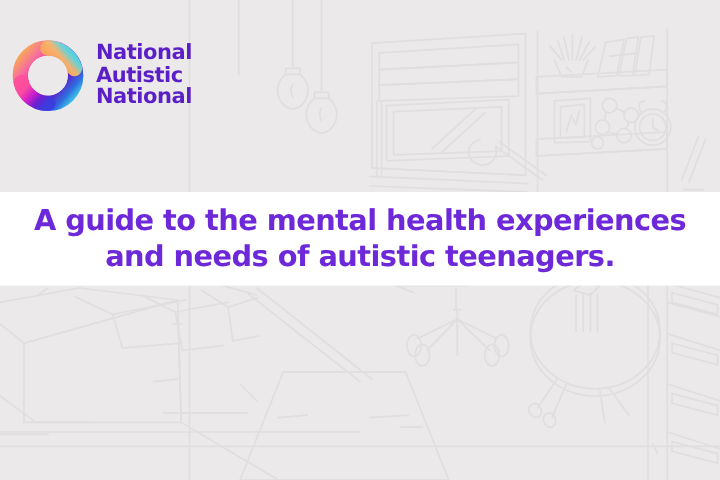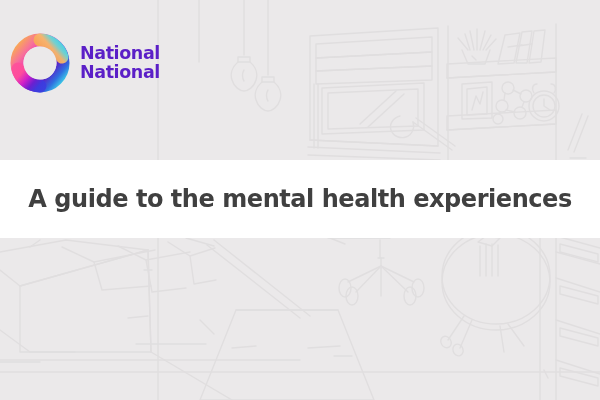--- a/index.html
+++ b/index.html
@@ -78,21 +78,21 @@
     flex-direction: column;
     align-items: center;
     justify-content: center;
   }
   .title-line {
     font-family: "DejaVu Sans", "Liberation Sans", sans-serif;
     font-weight: 700;
     font-size: 24px;
     letter-spacing: -0.45px;
     line-height: 1.25;
-    color: #404040;
+    color: #6d28d9;
     text-align: center;
     white-space: nowrap;
   }
 </style>
 </head>
 <body>
 
 <div id="poster">
 
   <div class="bg-illustration">
@@ -325,21 +325,23 @@
           </linearGradient>
         </defs>
         <circle cx="30" cy="30" r="23" fill="none" stroke="url(#ringGrad)" stroke-width="13"></circle>
         <path d="M30 7 A23 23 0 0 1 52 24" fill="none" stroke="url(#ringGrad2)" stroke-width="13" stroke-linecap="round" opacity="0.95"></path>
         <path d="M8 36 A23 23 0 0 0 30 53" fill="none" stroke="url(#ringGrad3)" stroke-width="13" stroke-linecap="round" opacity="0.9"></path>
         <circle cx="30" cy="30" r="16.5" fill="#ebe9ea"></circle>
       </svg>
     </div>
     <div class="logo-wordmark">
       <span>National</span>
+      <span>Autistic</span>
       <span>National</span>
     </div>
   </div>
 
   <div class="title-band">
     <div class="title-line">A guide to the mental health experiences</div>
+    <div class="title-line">and needs of autistic teenagers.</div>
   </div>
 
 </div>
 
 </body></html>

